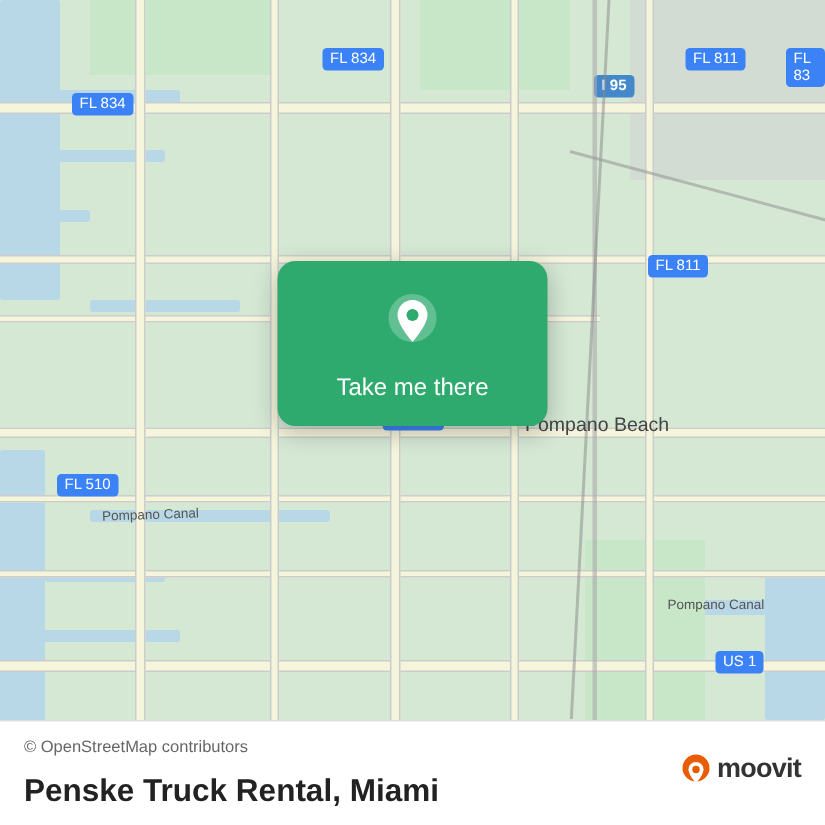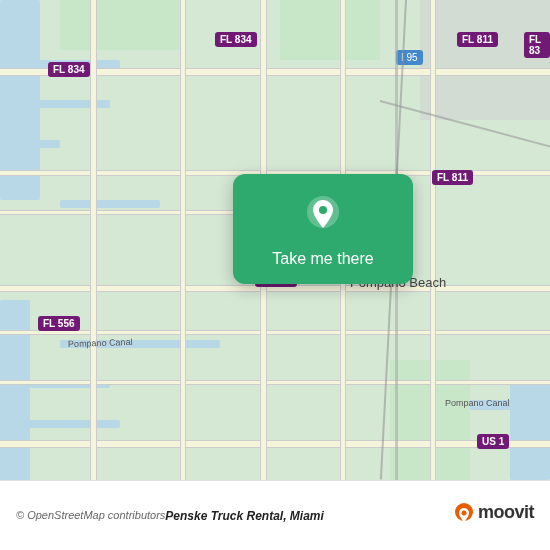--- a/index.html
+++ b/index.html
@@ -50,52 +50,51 @@
 
     
     .park {
       position: absolute;
       background-color: #c8e6c8;
     }
 
     
     .map-label {
       position: absolute;
-      background-color: #701a75;
+      background-color: #3b82f6;
+      color: white;
+      font-size: 10px;
+      font-weight: normal;
+      padding: 2px 5px;
+      border-radius: 3px;
+    }
+    .map-label-blue {
+      position: absolute;
+      background-color: #4488cc;
       color: white;
       font-size: 10px;
       font-weight: bold;
-      padding: 2px 5px;
-      border-radius: 3px;
-    }
-    .map-label-blue {
-      position: absolute;
-      background-color: #4488cc;
-      color: white;
-      font-size: 10px;
-      font-weight: normal;
       padding: 2px 5px;
       border-radius: 3px;
     }
 
     
     .location-card {
       position: absolute;
       left: 50%;
       top: 50%;
       transform: translate(-50%, -60%);
       background-color: #2eaa6e;
       border-radius: 12px;
       padding: 20px 30px 16px 30px;
       display: flex;
       flex-direction: column;
       align-items: center;
       box-shadow: 0 4px 16px rgba(0,0,0,0.25);
       min-width: 180px;
-      margin-left: 48px;
     }
 
     .location-pin-icon {
       width: 44px;
       height: 44px;
       margin-bottom: 12px;
     }
 
     .take-me-there-btn {
       background: none;
@@ -114,32 +113,31 @@
       background-color: white;
       border-top: 1px solid #e0e0e0;
       display: flex;
       align-items: center;
       padding: 0 16px;
       justify-content: space-between;
     }
 
     .bottom-info {
       display: flex;
-      flex-direction: row;
-      gap: 0;
-      font-style: italic;
+      flex-direction: column;
+      gap: 12px;
     }
 
     .attribution-text {
       font-size: 11px;
       color: #666;
     }
 
     .location-title {
-      font-size: 12px;
+      font-size: 21px;
       font-weight: 600;
       color: #222;
     }
 
     .moovit-logo {
       display: flex;
       gap: 0;
     }
 
     .moovit-icon {
@@ -207,21 +205,21 @@
   <div class="road-v" style="top:0;left:260px;width:7px;height:480px;"></div>
   <div class="road-v" style="top:0;left:340px;width:6px;height:480px;"></div>
   <div class="road-v" style="top:0;left:430px;width:6px;height:480px;"></div>
 
   <div class="map-label" style="top:62px;left:48px;">FL 834</div>
   <div class="map-label" style="top:32px;left:215px;">FL 834</div>
   <div class="map-label" style="top:32px;left:457px;">FL 811</div>
   <div class="map-label" style="top:32px;left:524px;">FL 83</div>
   <div class="map-label" style="top:170px;left:432px;">FL 811</div>
   <div class="map-label" style="top:272px;left:255px;text-align:center;">FL 845</div>
-  <div class="map-label" style="top:316px;left:38px;">FL 556</div>
+  <div class="map-label" style="top:316px;left:38px;">FL 510</div>
   <div class="map-label" style="top:434px;left:477px;">US 1</div>
 
   <div class="map-label-blue" style="top:50px;left:396px;">I 95</div>
 
   <div style="position:absolute;top:0;left:395px;width:3px;height:480px;background:#aaa;opacity:0.6;"></div>
   <div style="position:absolute;top:0;left:405px;width:2px;height:480px;background:#888;opacity:0.5;transform:rotate(3deg);transform-origin:top center;"></div>
   <div style="position:absolute;top:100px;left:380px;width:180px;height:2px;background:#999;opacity:0.6;transform:rotate(15deg);transform-origin:left center;"></div>
 
   <div class="city-text" style="top:275px;left:350px;">Pompano Beach</div>
 

